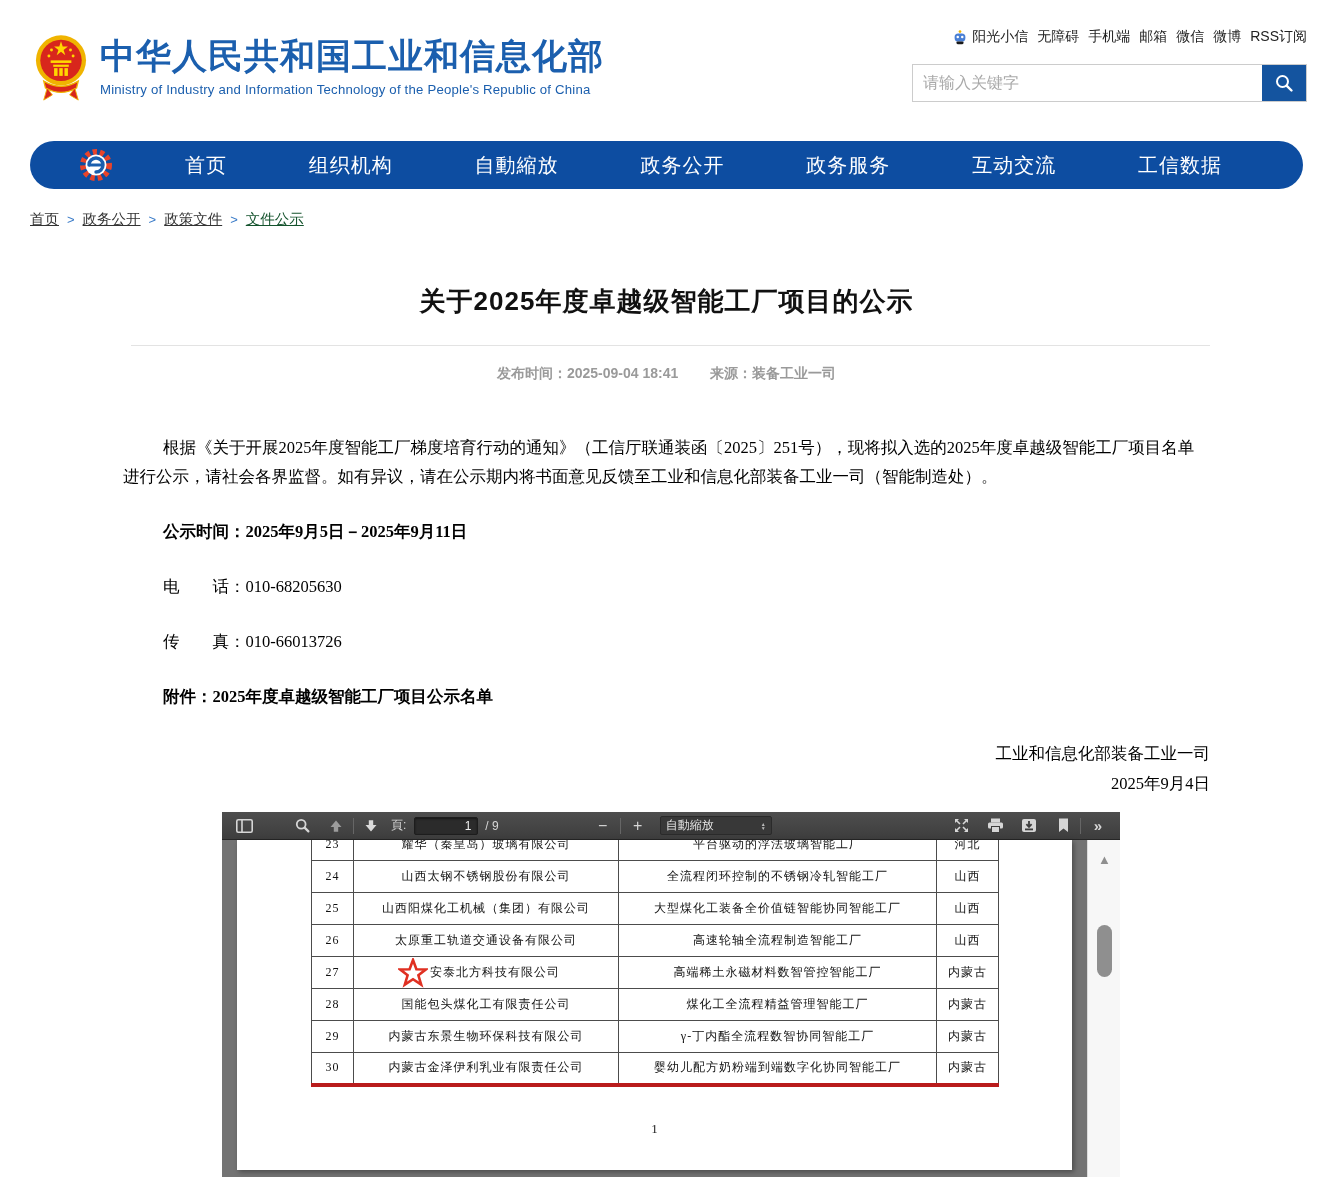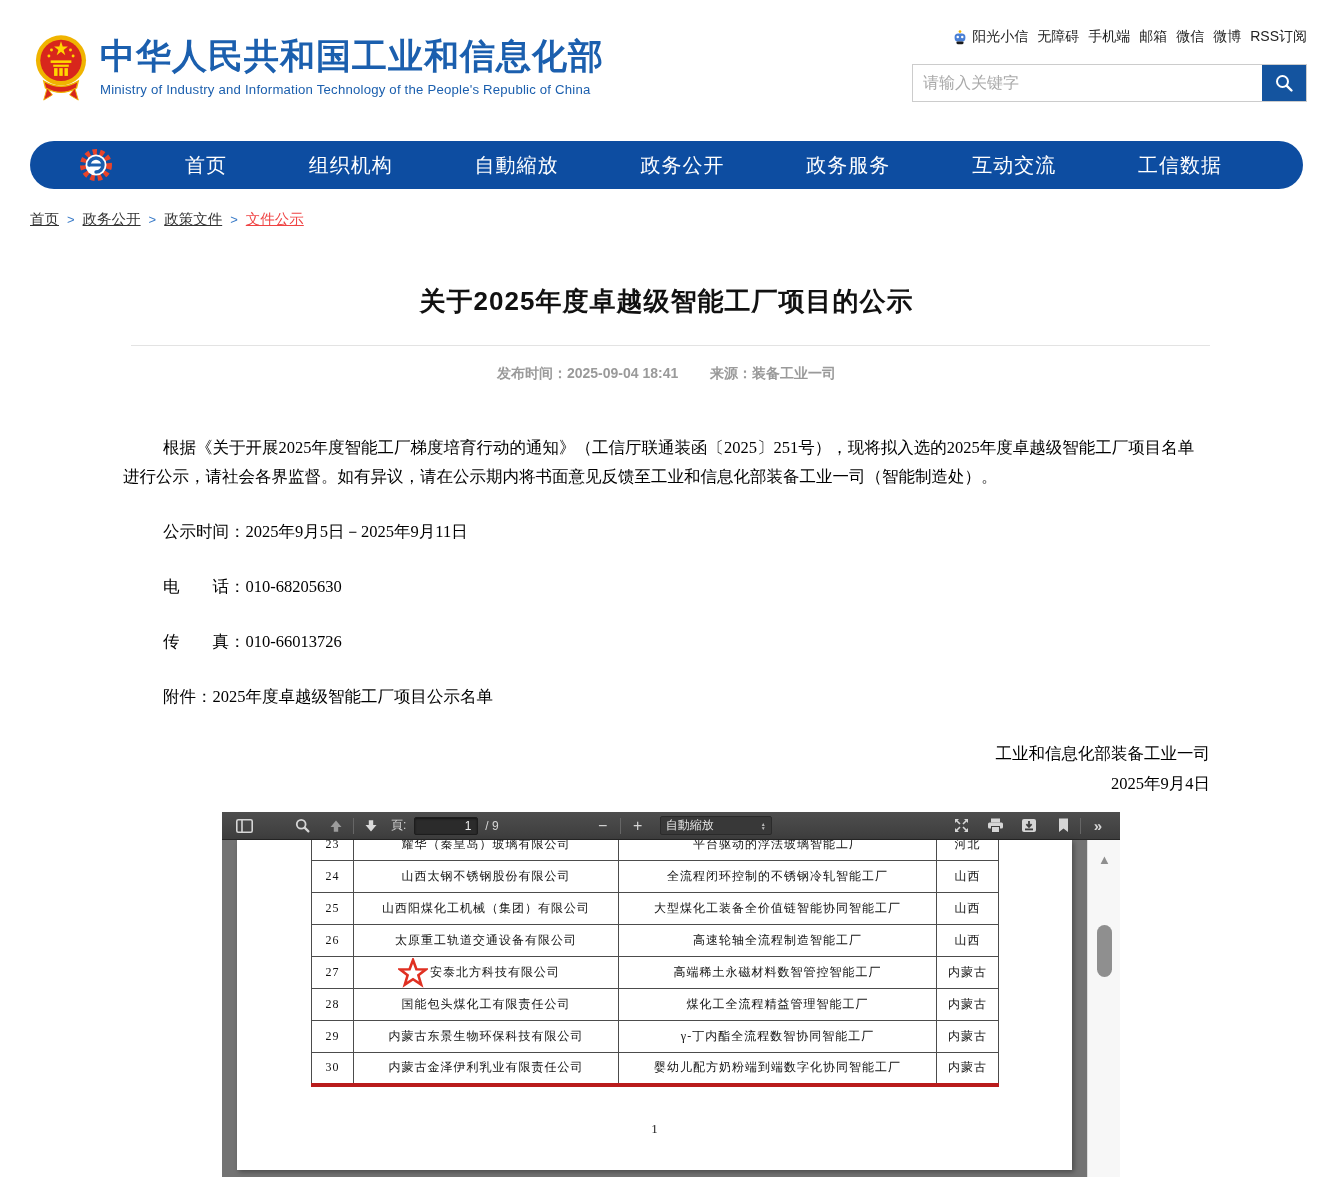--- a/index.html
+++ b/index.html
@@ -29,34 +29,34 @@
   #navbar { position:absolute; left:30px; top:141px; width:1273px; height:48px; background:#0d4da1;
     border-radius:24px; display:flex; align-items:center; }
   #nav-logo { margin-left:48px; width:36px; height:36px; flex:0 0 auto; }
   #nav-menu { flex:1; display:flex; justify-content:space-around; align-items:center; padding:0 40px 0 30px;}
   .nav-item { color:#fff; font-size:20px; text-decoration:none; cursor:pointer; letter-spacing:1px;}
 
   
   #breadcrumb { position:absolute; left:30px; top:210px; font-size:14.5px; color:#333;
     display:flex; align-items:center; gap:8px;}
   #breadcrumb a { color:#333; text-decoration:underline; cursor:pointer;}
-  #breadcrumb .crumb-last { color:#ef4444; text-decoration:underline;}
+  #breadcrumb .crumb-last { color:#14532d; text-decoration:underline;}
   #breadcrumb .sep { color:#3a7bc8; font-size:13px; }
 
   
   #article { position:absolute; left:123px; top:270px; width:1087px; }
   #article-title { text-align:center; font-size:26px; font-weight:bold; color:#111;
     margin-top:14px; letter-spacing:1px;}
   #title-divider { border-bottom:1px solid #e3e3e3; margin-top:26px; margin-left:8px; margin-right:0;}
   #article-meta { text-align:center; color:#9a9a9a; font-size:14px; margin-top:19px;font-weight:bold; }
   #article-meta .meta-gap { display:inline-block; width:28px; }
   #article-body { margin-top:50px; font-family:"Liberation Serif", serif; font-size:16.5px;
     color:#000; line-height:29px; }
   #article-body p { text-indent:40px;margin-top:26px; }
-  .para-gap { margin-top:28px; }
+  .para-gap { margin-top:28px;font-weight:bold; }
   #sign-block { margin-top:28px; text-align:right; line-height:30px; font-family:"Liberation Serif", serif;
     font-size:16.5px;}
   #sign-date { padding-right:0px; }
 
   
   #pdf-viewer { position:absolute; left:222px; top:812px; width:898px; height:365px; overflow:hidden;
     background:#e8e8e8; }
   #pdf-toolbar { position:relative; height:28px; background:linear-gradient(#4e4e4e,#3d3d3d);
     border-bottom:1px solid #262626; display:flex; align-items:center; color:#d6d6d6; font-size:12px;
     padding:0 10px; }

